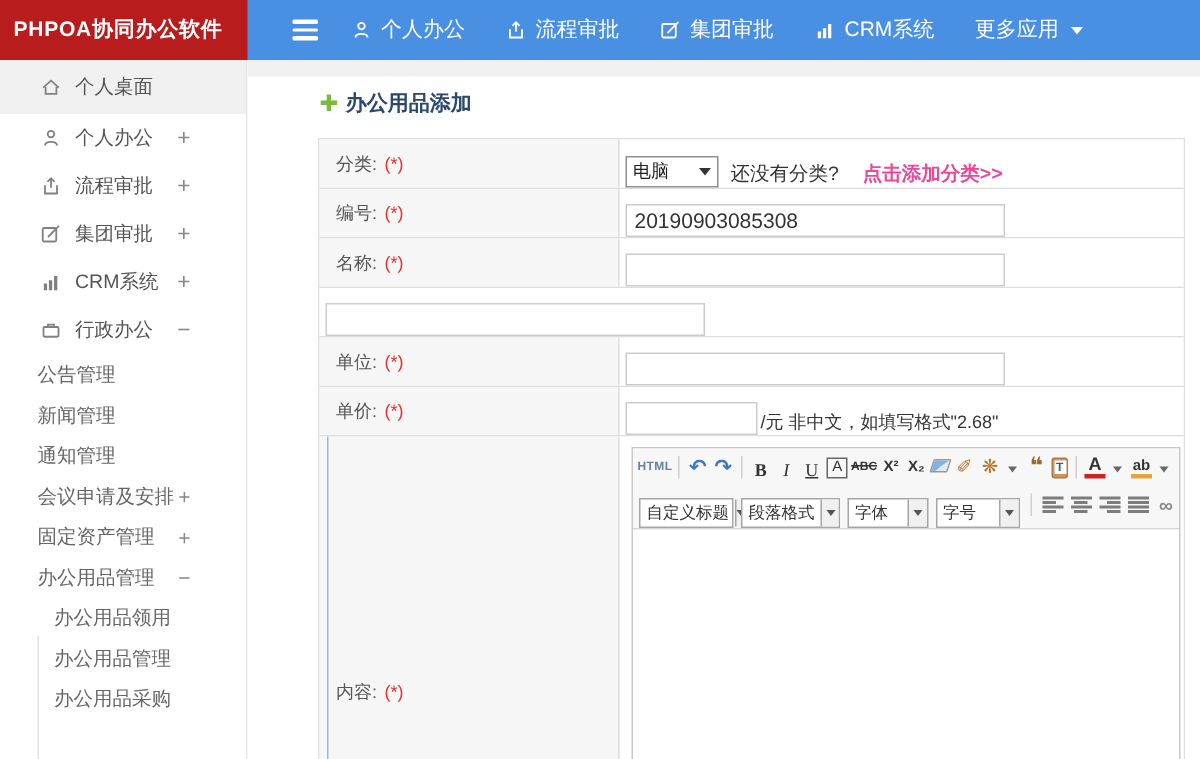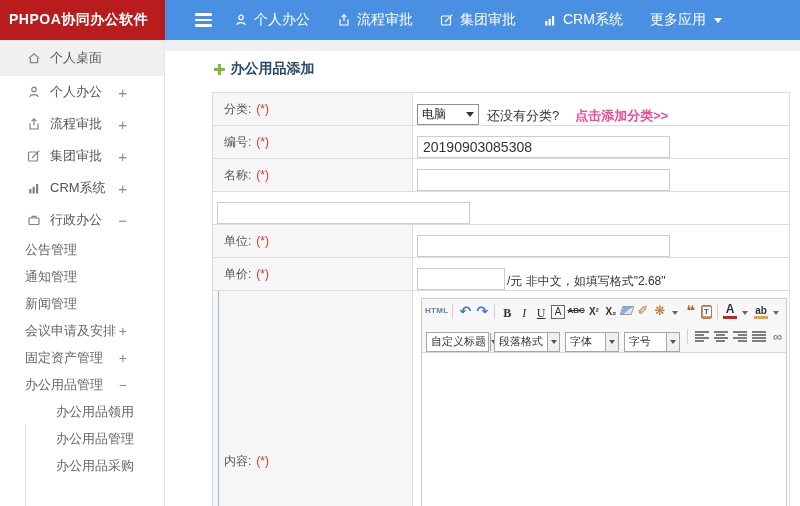--- a/index.html
+++ b/index.html
@@ -19,21 +19,21 @@
   .caret-w { width:0; height:0; border-left:4.5px solid transparent; border-right:4.5px solid transparent; border-top:5px solid #fff; margin-left:2px; }
 
   
   .side { position:absolute; top:40px; left:0; width:165px; height:466px; background:#fff; border-right:1px solid #e4e4e4; }
   .si { position:relative; height:32px; display:flex; align-items:center; padding-left:27px; color:#555; font-size:13px; cursor:pointer; }
   .si.first { height:36px; background:#f0f0f0; }
   .si .ic { width:14px; height:14px; margin-right:9px; display:flex; align-items:center; }
   .si .exp { position:absolute; right:37px; top:50%; transform:translateY(-50%); color:#888; font-size:15px; font-weight:300; }
   .ss { position:relative; height:27px; display:flex; align-items:center; padding-left:25px; color:#666; font-size:13px; cursor:pointer; }
   .ss .exp { position:absolute; right:37px; top:50%; transform:translateY(-50%); color:#888; font-size:14px; }
-  .sss { height:27px; display:flex; align-items:center; padding-left:36px; color:#666; font-size:13px; cursor:pointer;margin-left:20px; }
+  .sss { height:27px; display:flex; align-items:center; padding-left:36px; color:#666; font-size:13px; cursor:pointer; }
   .indent-line { position:absolute; left:25px; top:384px; bottom:0; width:1px; background:#e0e0e0; }
 
   
   .main { position:absolute; top:40px; left:165px; width:635px; height:466px; background:#fff; overflow:hidden; }
   .strip { height:11px; background:#f0f0f0; }
   .title-row { display:flex; align-items:center; gap:5px; margin:8px 0 0 48px; height:20px; }
   .plus { color:#7cb93e; font-size:15px; font-weight:bold; line-height:1; }
   .ptitle { color:#29486b; font-size:14px; font-weight:bold; }
 
   .ftable { width:578px; margin:13px 0 0 47px; border:1px solid #ddd; border-bottom:none; }
@@ -214,24 +214,24 @@
             <path d="M5 5 V3.4 H9 V5"></path>
           </svg>
       </span>
       <span>行政办公</span>
       <span class="exp">−</span>
     </div>
     <div class="ss">
       <span>公告管理</span>
     </div>
     <div class="ss">
+      <span>新闻管理</span>
+    </div>
+    <div class="ss">
       <span>通知管理</span>
-    </div>
-    <div class="ss">
-      <span>新闻管理</span>
     </div>
     <div class="ss">
       <span>会议申请及安排</span>
       <span class="exp">+</span>
     </div>
     <div class="ss">
       <span>固定资产管理</span>
       <span class="exp">+</span>
     </div>
     <div class="ss">

